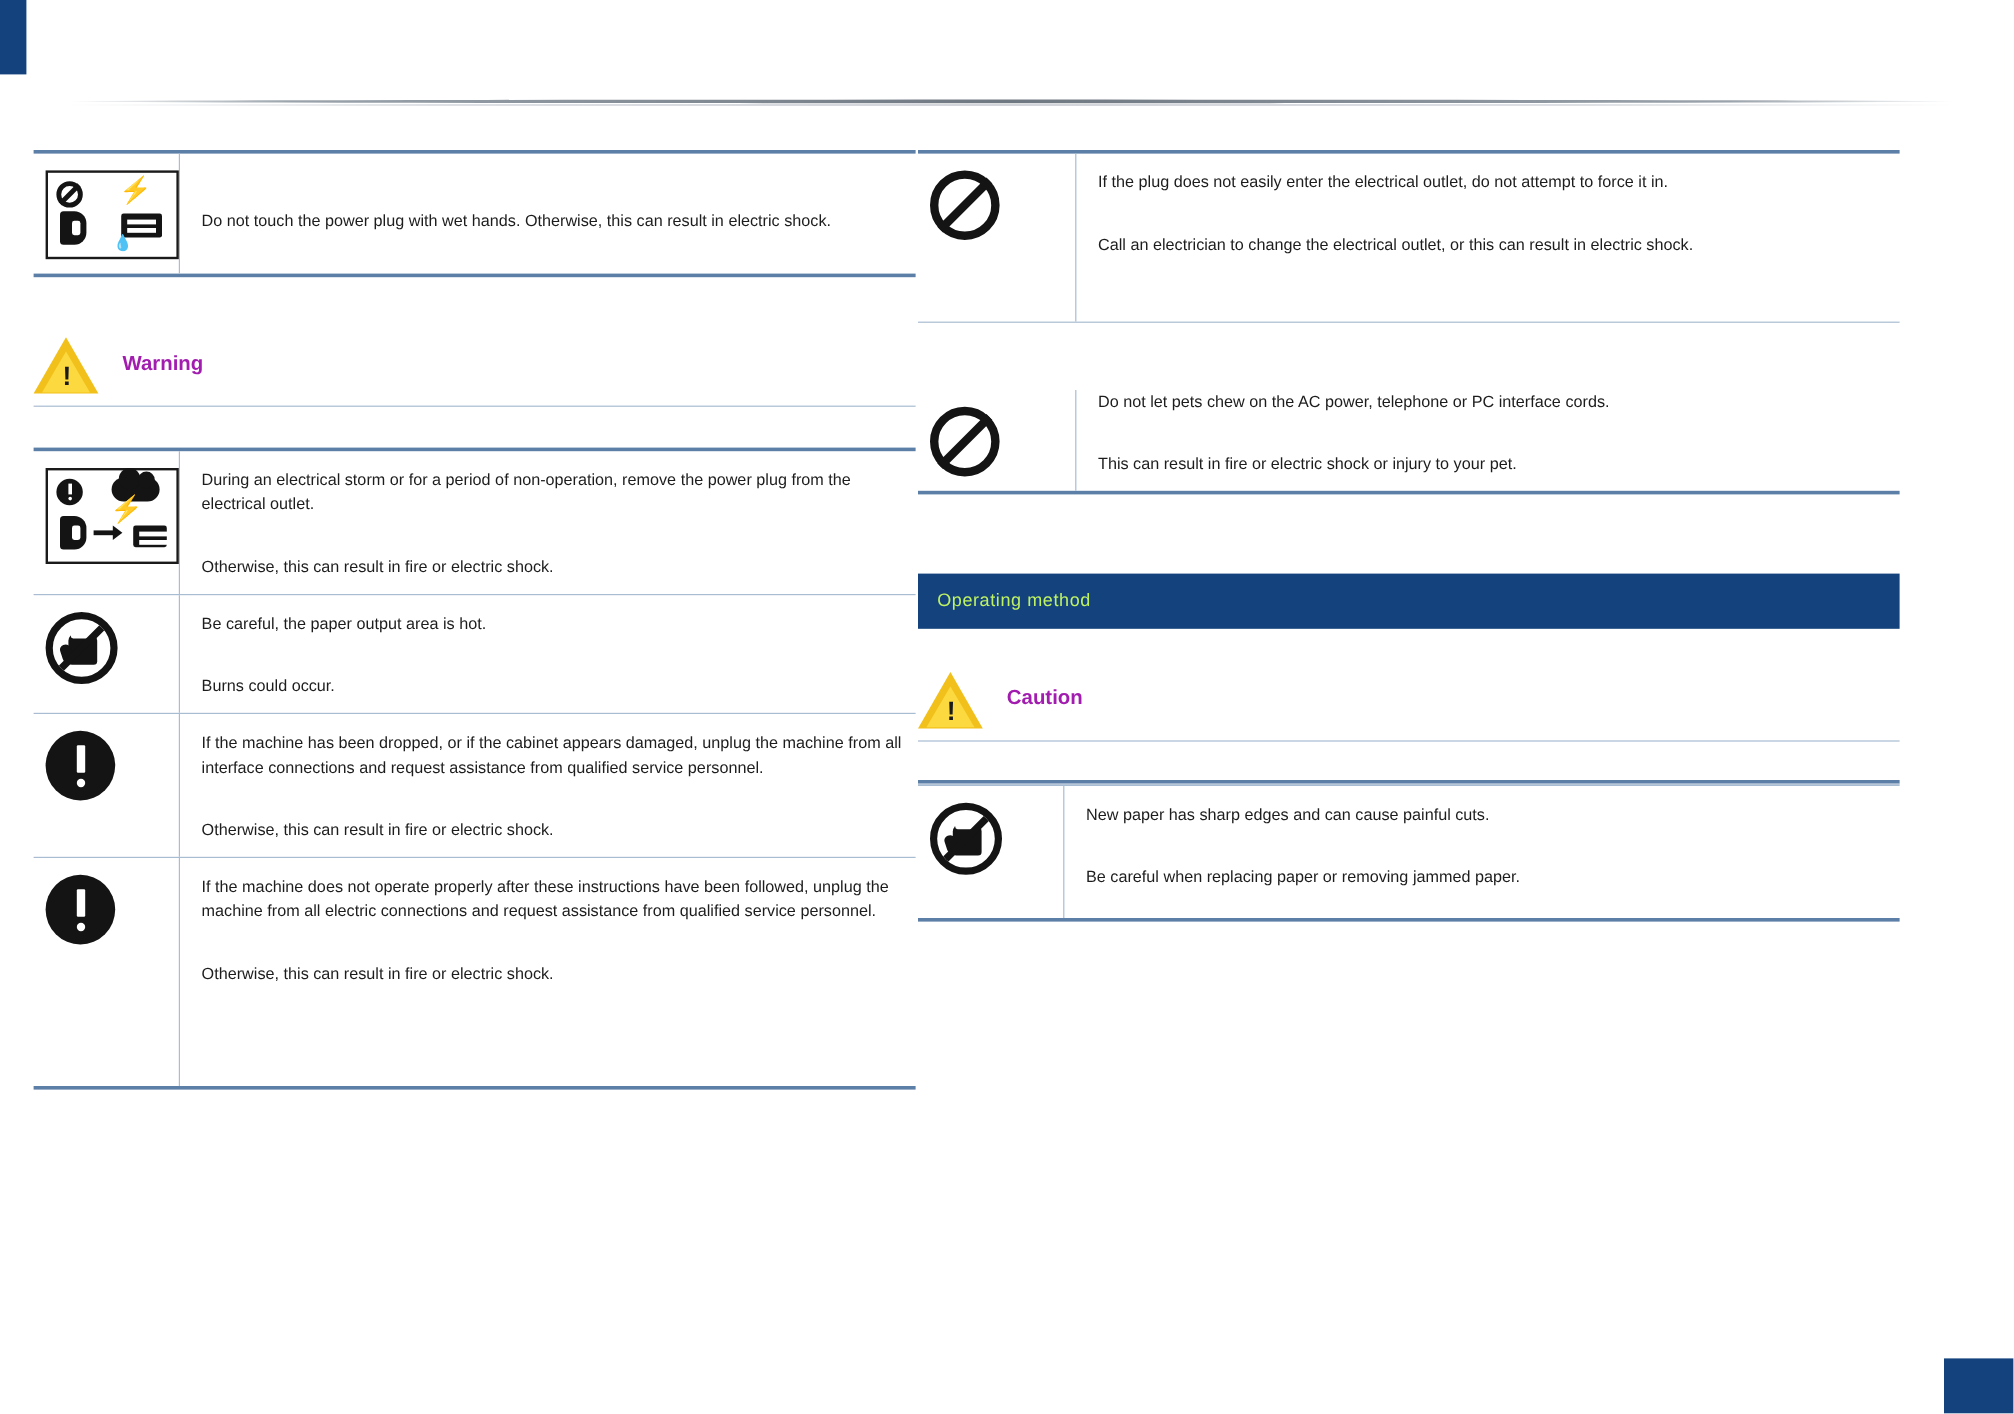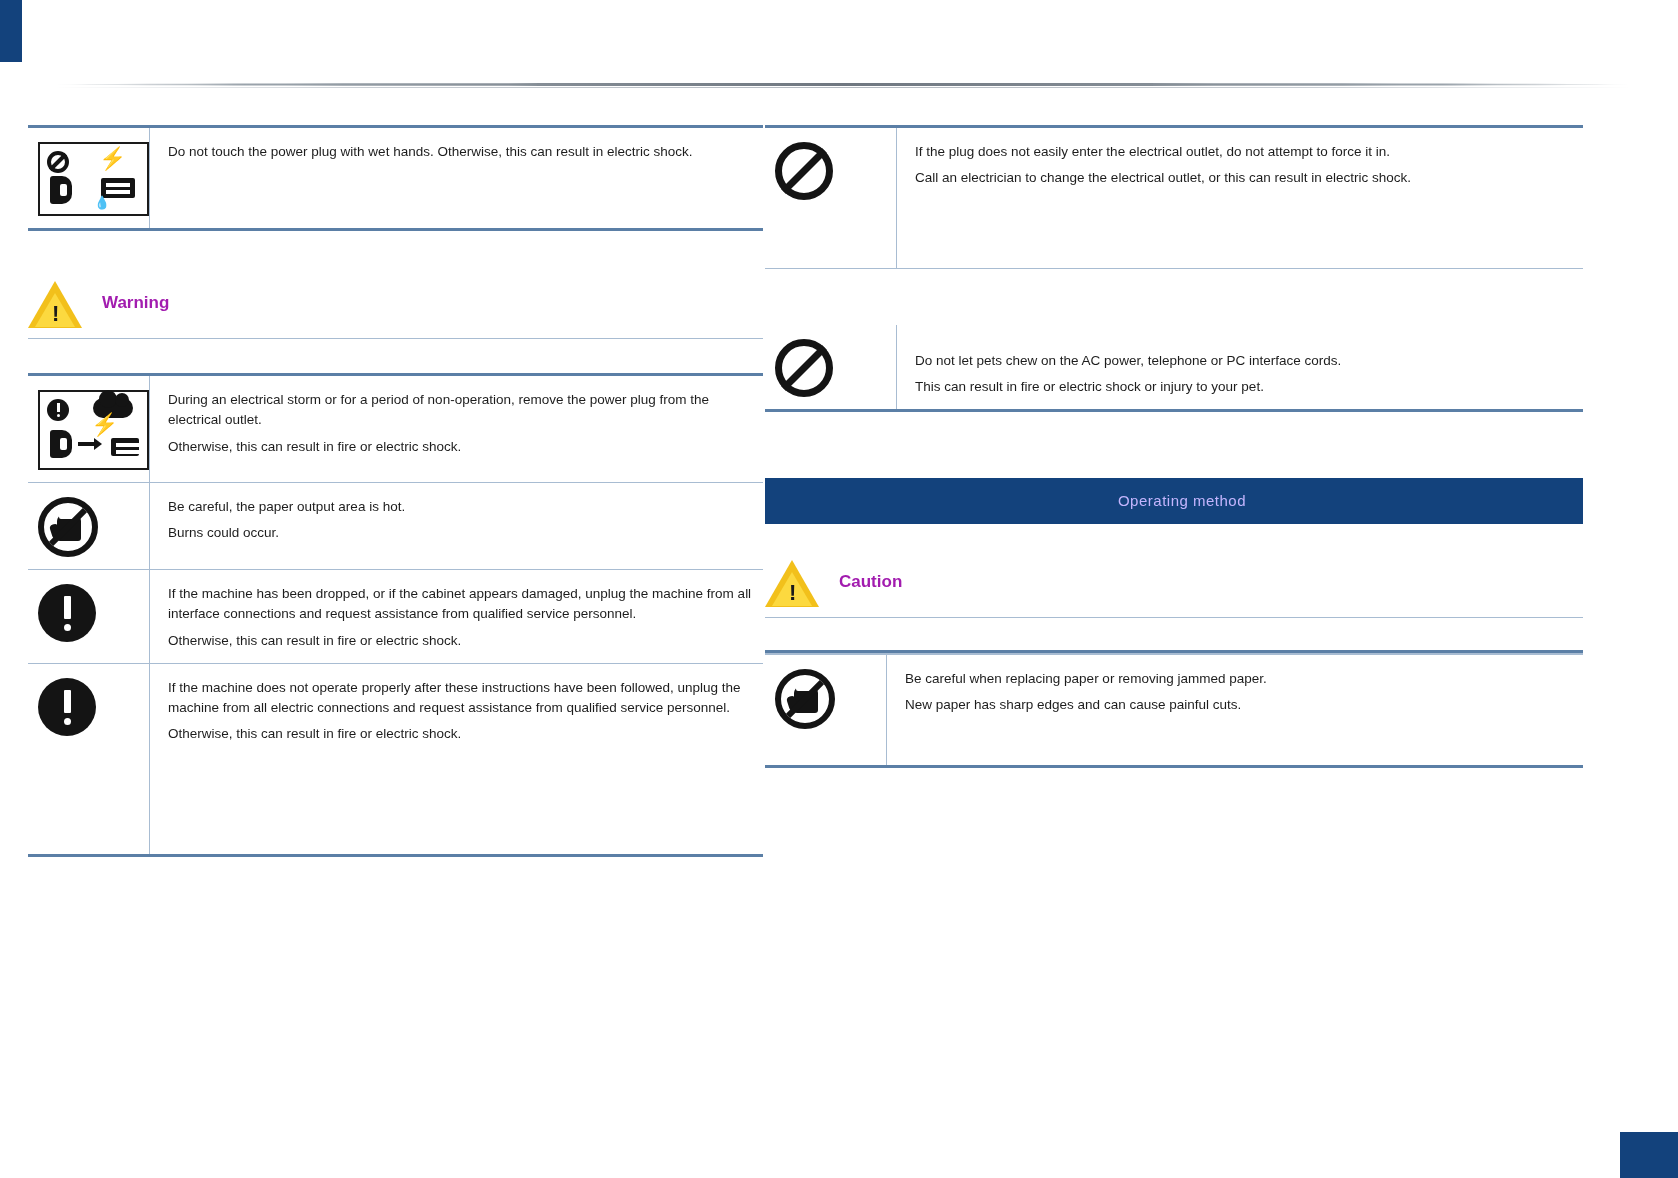--- a/index.html
+++ b/index.html
@@ -73,26 +73,25 @@
   }
 
   
   .section-band {
     background: #13427c;
     height: 46px;
     width: 100%;
     margin: 0;
   }
   .band-label {
-    color: #c4b5fd;
+    color: #bef264;
     font-size: 15px;
     line-height: 46px;
     padding-left: 16px;
     letter-spacing: .5px;
-    text-align: center;
   }
 
   
   .rule-heavy {
     height: 3px;
     background: #5b7fa6;
     width: 100%;
   }
   .rule-light {
     height: 1px;
@@ -177,21 +176,21 @@
   }
   .row .text-cell {
     flex: 1 1 auto;
     padding: 14px 10px 12px 18px;
     box-sizing: border-box;
     font-size: 13.5px;
     line-height: 1.5;
     color: #1d1d1d;
   }
   .text-cell p { margin: 0 0 6px 0; }
-  .text-cell p:last-child { margin-bottom: 0; }
+  .text-cell p:last-child { margin-bottom: 0; margin-top: 32px; }
 
   .iw-narrow { width: 132px; }
   .iw-box    { width: 122px; }
 
   
   .icon-prohibit {
     width: 58px; height: 58px;
     border-radius: 50%;
     border: 7px solid #141414;
     box-sizing: border-box;
@@ -623,20 +622,20 @@
     <div class="rule-light"></div>
 
     <div class="row" style="min-height:110px;">
       <div class="icon-cell iw-box">
         <div class="icon-nohand">
           <div class="hand"></div>
           <div class="slash"></div>
         </div>
       </div>
       <div class="text-cell">
+        <p>New paper has sharp edges and can cause painful cuts.</p>
         <p>Be careful when replacing paper or removing jammed paper.</p>
-        <p>New paper has sharp edges and can cause painful cuts.</p>
       </div>
     </div>
 
   </div>
   <div class="rule-heavy"></div>
 </div>
 
 </body></html>

